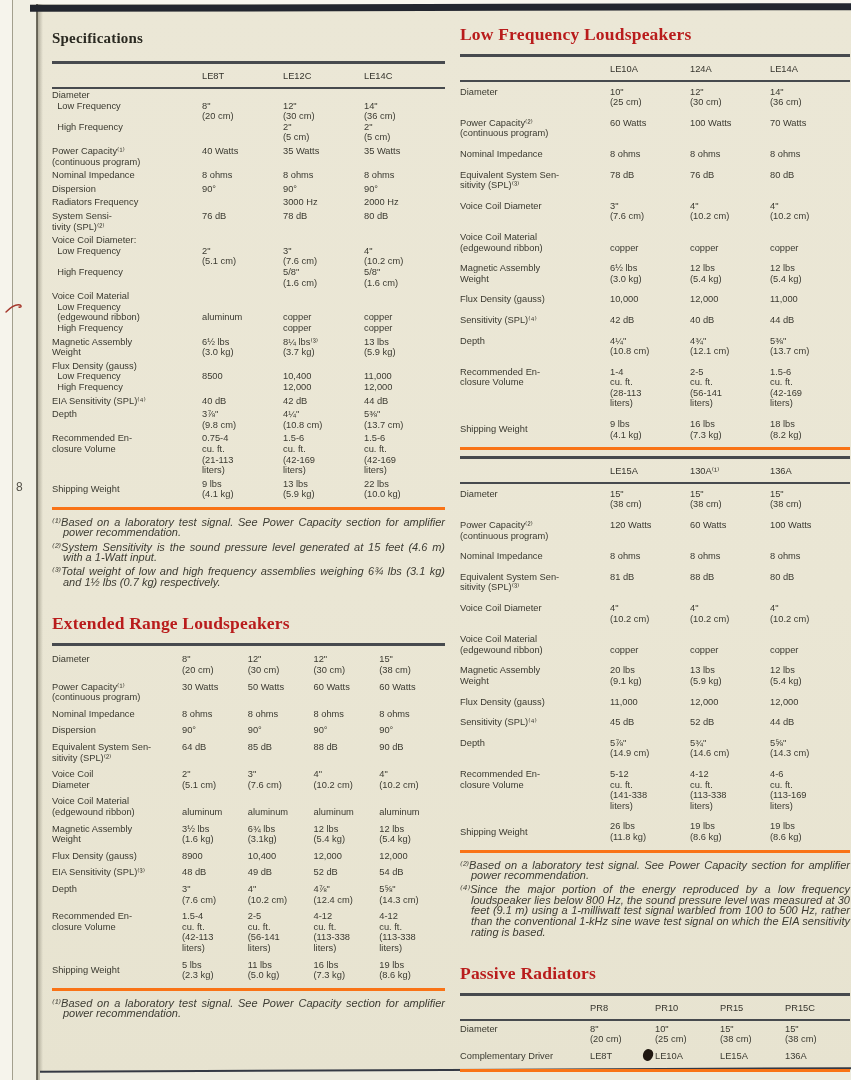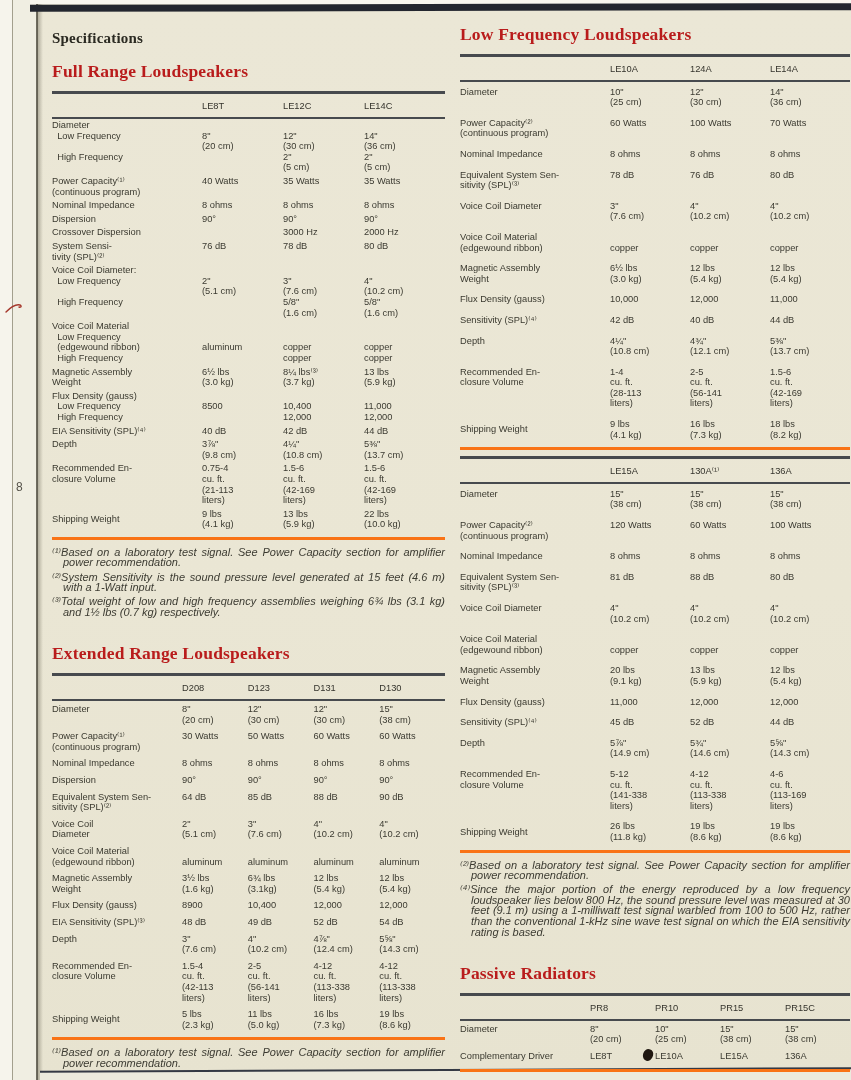--- a/index.html
+++ b/index.html
@@ -134,21 +134,20 @@
 <div class="bottom-edge"></div>
 <div class="ink-dot"></div>
 <div class="page-number">8</div>
 <svg class="red-mark" width="26" height="20" viewBox="0 0 26 20">
   <path d="M2 16 C 8 10, 12 8, 16 9 C 18 9.6, 17 12, 15 11" stroke="#a5372c" stroke-width="1.4" fill="none" stroke-linecap="round"></path>
 </svg>
 
 <div class="col-left">
   <h1>Specifications</h1>
 
-  <h2>Full Range Loudspeakers</h2>
   <div class="spec-table t3 tight">
       <div class="head">
         <div class="spec-label"></div>
         <div class="spec-col">LE8T</div>
         <div class="spec-col">LE12C</div>
         <div class="spec-col">LE14C</div>
       </div>
       <div class="spec-row">
         <div class="spec-label">Diameter
 &nbsp;&nbsp;Low Frequency
@@ -182,21 +181,21 @@
         <div class="spec-col">8 ohms</div>
         <div class="spec-col">8 ohms</div>
       </div>
       <div class="spec-row">
         <div class="spec-label">Dispersion</div>
         <div class="spec-col">90°</div>
         <div class="spec-col">90°</div>
         <div class="spec-col">90°</div>
       </div>
       <div class="spec-row">
-        <div class="spec-label">Crossover Dispersion</div>
+        <div class="spec-label">Radiators Frequency</div>
         <div class="spec-col"></div>
         <div class="spec-col">3000 Hz</div>
         <div class="spec-col">2000 Hz</div>
       </div>
       <div class="spec-row">
         <div class="spec-label">System Sensi-
 tivity (SPL)⁽²⁾</div>
         <div class="spec-col">76 dB</div>
         <div class="spec-col">78 dB</div>
         <div class="spec-col">80 dB</div>
@@ -302,27 +301,20 @@
       </div>
     </div>
   <div class="footnotes">
       <div class="footnote">⁽¹⁾Based on a laboratory test signal. See Power Capacity section for amplifier power recommendation.</div>
       <div class="footnote">⁽²⁾System Sensitivity is the sound pressure level generated at 15 feet (4.6 m) with a 1-Watt input.</div>
       <div class="footnote">⁽³⁾Total weight of low and high frequency assemblies weighing 6¾ lbs (3.1 kg) and 1½ lbs (0.7 kg) respectively.</div>
     </div>
 
   <h2 class="gap-before">Extended Range Loudspeakers</h2>
   <div class="spec-table t4 medium">
-      <div class="head">
-        <div class="spec-label"></div>
-        <div class="spec-col">D208</div>
-        <div class="spec-col">D123</div>
-        <div class="spec-col">D131</div>
-        <div class="spec-col">D130</div>
-      </div>
       <div class="spec-row">
         <div class="spec-label">Diameter</div>
         <div class="spec-col">8"
 (20 cm)</div>
         <div class="spec-col">12"
 (30 cm)</div>
         <div class="spec-col">12"
 (30 cm)</div>
         <div class="spec-col">15"
 (38 cm)</div>

